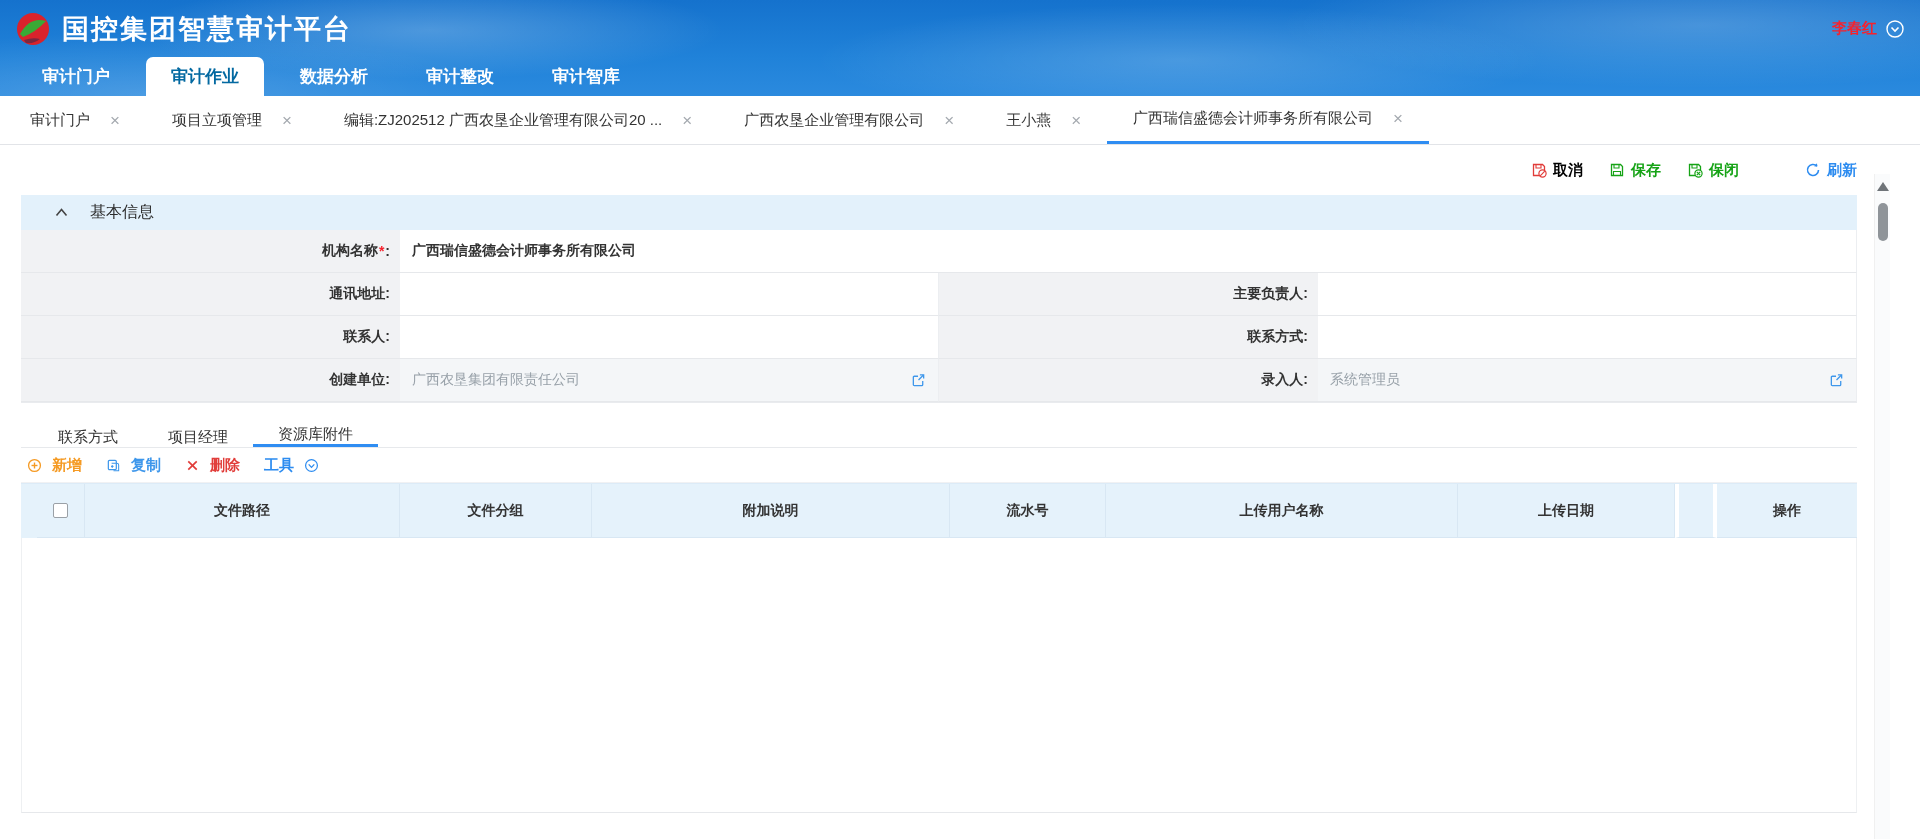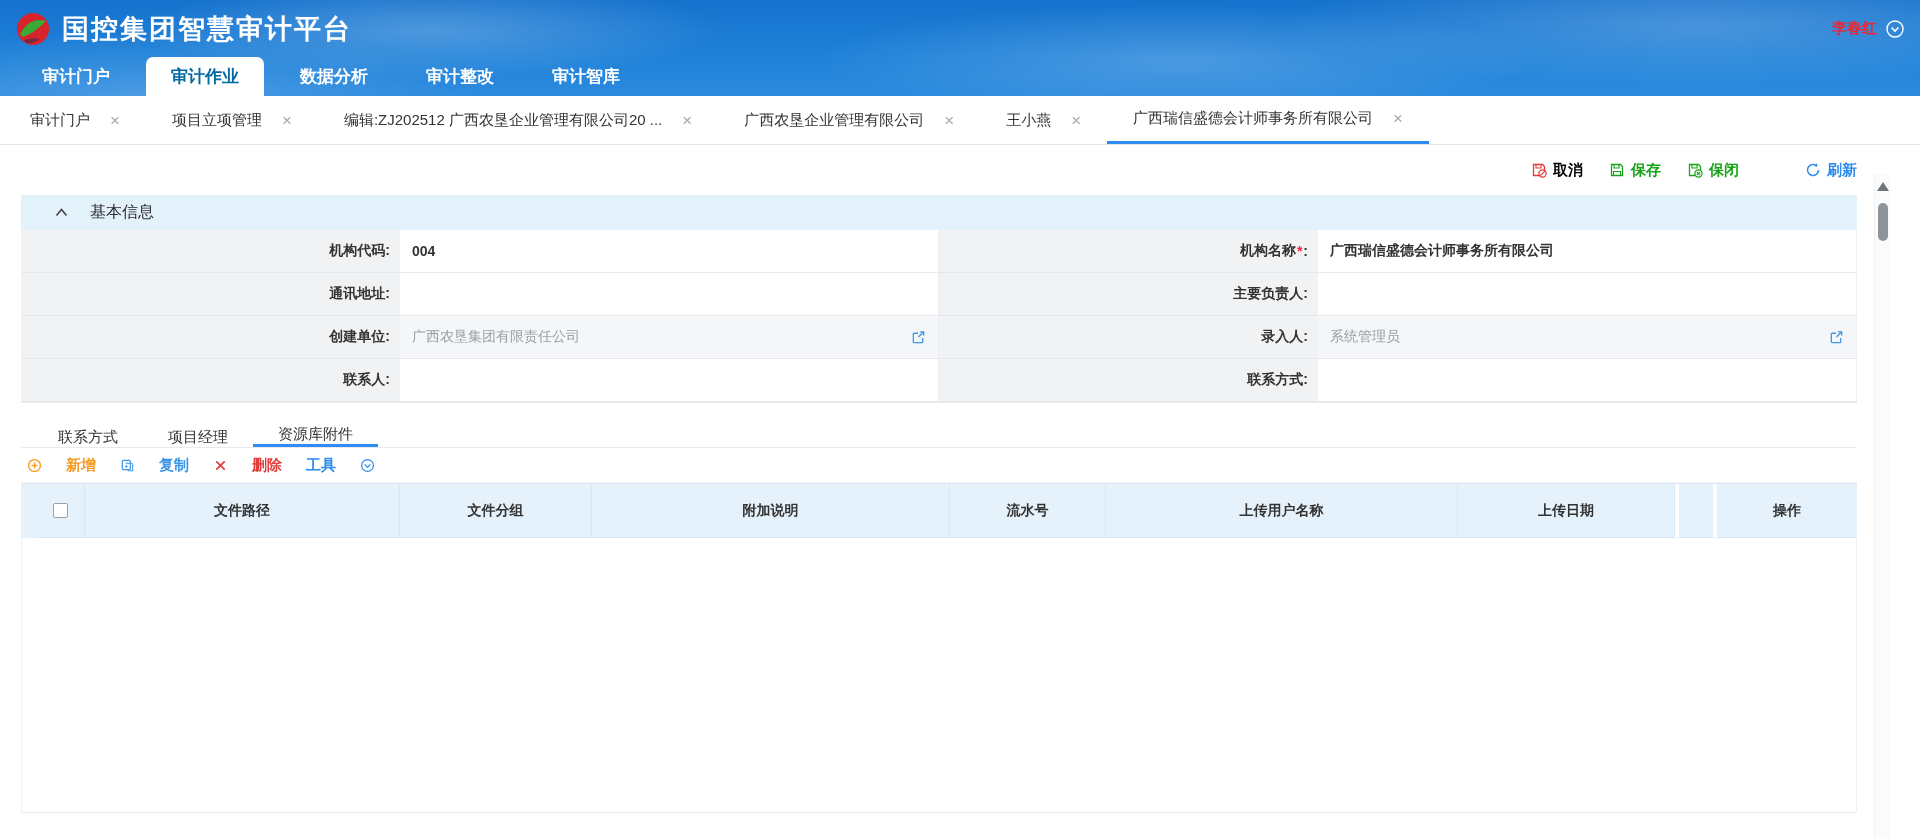--- a/index.html
+++ b/index.html
@@ -70,21 +70,21 @@
   .input-cell.readonly .val { color:#97a0a8; font-weight:normal; }
   .link-ico { position:absolute; right:12px; top:50%; transform:translateY(-50%); }
 
   
   .subtab-bar { height:37px; margin-top:8px; display:flex; align-items:flex-end; border-bottom:1px solid #e7e9ec; padding-left:12px; }
   .subtab { display:flex; align-items:center; padding:0 25px; font-size:15px; color:#333; cursor:pointer; white-space:nowrap; }
   .subtab.active { border-bottom:3px solid #2f8df2; }
 
   
   .grid-toolbar { height:35px; display:flex; align-items:center; gap:24px; padding-left:6px; border-bottom:1px solid #f0f1f3; }
-  .tool-btn { display:flex; align-items:center; gap:24px; font-size:15px; font-weight:bold; cursor:pointer; }
+  .tool-btn { display:flex; align-items:center; gap:10px; font-size:15px; font-weight:bold; cursor:pointer; }
 
   
   .tbl-header { display:flex; height:55px; background:#e5f2fb; border-top:1px solid #dcebf7;padding-left:16px; }
   .th { display:flex; align-items:center; justify-content:center; font-size:14px; font-weight:bold; color:#333;
         border-right:1px solid #d8e7f3; border-bottom:1px solid #d8e7f3; }
   .th:nth-child(1){ width:48px; }
   .th:nth-child(2){ width:315px; }
   .th:nth-child(3){ width:192px; }
   .th:nth-child(4){ width:358px; }
   .th:nth-child(5){ width:156px; }
@@ -203,41 +203,49 @@
     <div class="section-header">
       <svg width="13" height="9" viewBox="0 0 13 9">
         <polyline points="1.5,7.5 6.5,1.5 11.5,7.5" fill="none" stroke="#444" stroke-width="1.6"></polyline>
       </svg>
       <span class="section-title">基本信息</span>
     </div>
 
     <div class="form-grid">
         <div class="form-row">
           <div class="form-cell">
-            <div class="lbl-cell">机构代码:</div>
-            <div class="input-cell">
-              <span class="val bold">004</span>
-            </div>
-          </div>
-          <div class="form-cell">
             <div class="lbl-cell">机构名称<span class="req-star">*</span>:</div>
             <div class="input-cell">
               <span class="val bold">广西瑞信盛德会计师事务所有限公司</span>
             </div>
           </div>
         </div>
         <div class="form-row">
           <div class="form-cell">
             <div class="lbl-cell">通讯地址:</div>
             <div class="input-cell">
               <span class="val"></span>
             </div>
           </div>
           <div class="form-cell">
             <div class="lbl-cell">主要负责人:</div>
+            <div class="input-cell">
+              <span class="val"></span>
+            </div>
+          </div>
+        </div>
+        <div class="form-row">
+          <div class="form-cell">
+            <div class="lbl-cell">联系人:</div>
+            <div class="input-cell">
+              <span class="val"></span>
+            </div>
+          </div>
+          <div class="form-cell">
+            <div class="lbl-cell">联系方式:</div>
             <div class="input-cell">
               <span class="val"></span>
             </div>
           </div>
         </div>
         <div class="form-row">
           <div class="form-cell">
             <div class="lbl-cell">创建单位:</div>
             <div class="input-cell readonly">
               <span class="val">广西农垦集团有限责任公司</span>
@@ -257,34 +265,20 @@
               <span class="link-ico">
                 <svg width="15" height="15" viewBox="0 0 16 16">
                   <path d="M12.5 9v4a1 1 0 0 1-1 1h-8a1 1 0 0 1-1-1V5a1 1 0 0 1 1-1h4" fill="none" stroke="#3e97eb" stroke-width="1.4"></path>
                   <path d="M9.5 2.5h4v4" fill="none" stroke="#3e97eb" stroke-width="1.4"></path>
                   <line x1="13.3" y1="2.7" x2="8" y2="8" stroke="#3e97eb" stroke-width="1.4"></line>
                 </svg>
               </span>
             </div>
           </div>
         </div>
-        <div class="form-row">
-          <div class="form-cell">
-            <div class="lbl-cell">联系人:</div>
-            <div class="input-cell">
-              <span class="val"></span>
-            </div>
-          </div>
-          <div class="form-cell">
-            <div class="lbl-cell">联系方式:</div>
-            <div class="input-cell">
-              <span class="val"></span>
-            </div>
-          </div>
-        </div>
       </div>
 
     <div class="subtab-bar">
         <div class="subtab">联系方式</div>
         <div class="subtab">项目经理</div>
         <div class="subtab active">资源库附件</div>
       </div>
 
     <div class="grid-toolbar">
         <div class="tool-btn" style="color: rgb(245, 154, 35);">

